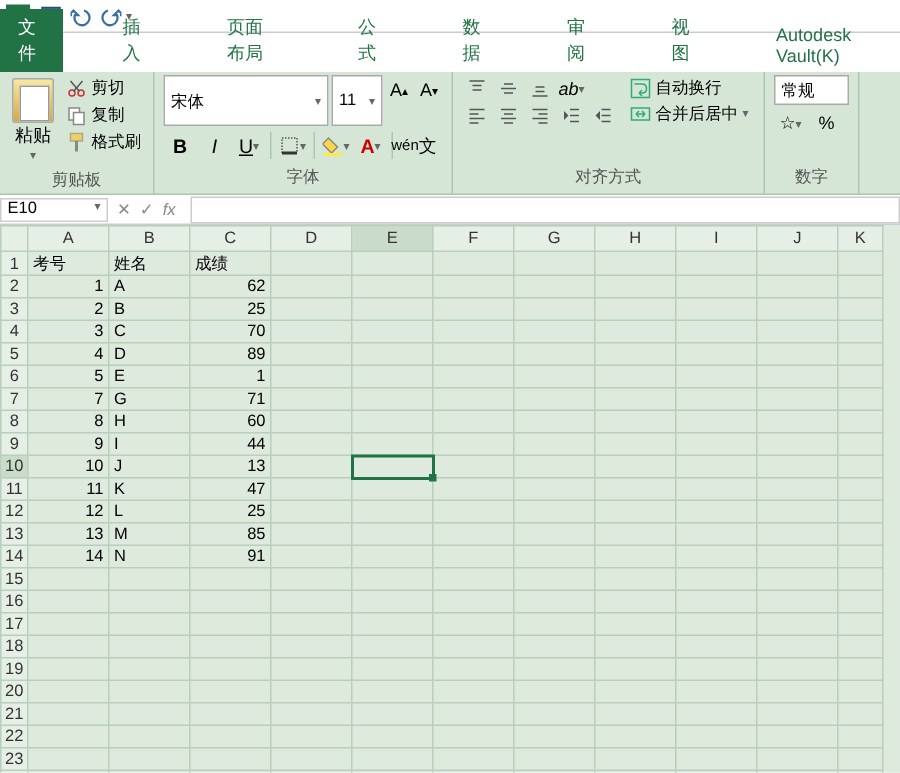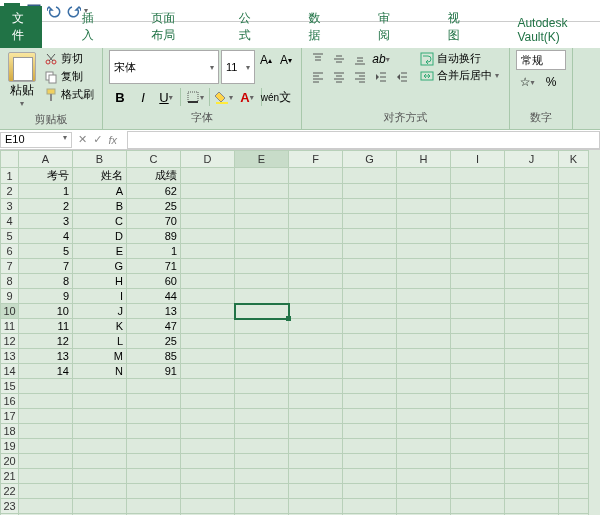--- a/index.html
+++ b/index.html
@@ -53,21 +53,21 @@
 .formula-bar { flex: 1; border: 1px solid #ccc; height: 18px; margin-left: 4px; }
 
 .grid-area { background: #ddeadd; position: relative; }
 .grid { border-collapse: collapse; }
 .grid th, .grid td { border: 1px solid #b8d0b9; font-size: 11px; font-weight: normal; }
 .rowhdr { background: #e5efe5; width: 18px; text-align: center; height: 15px; color: #333; }
 .colhdr { background: #e5efe5; height: 17px; text-align: center; color: #333; }
 .colhdr.sel, .rowhdr.sel { background: #c8dcc9; }
 .cell { background: #ddeadd; height: 15px; padding: 0 3px; }
 .cell.r { text-align: right; }
-.cell.l { text-align: right; }
+.cell.l { text-align: left; }
 .selcell { background: #ddeadd; outline: 2px solid #217346; outline-offset: -1px; position: relative; }
 .selcell::after { content: ''; position: absolute; right: -3px; bottom: -3px; width: 5px; height: 5px; background: #217346; }
 .corner { background: #e5efe5; }
 
 .colA { width: 54px; } .colB { width: 54px; } .colC { width: 54px; }
 .colD { width: 54px; } .colE { width: 54px; } .colF { width: 54px; }
 .colG { width: 54px; } .colH { width: 54px; } .colI { width: 54px; }
 .colJ { width: 54px; } .colK { width: 30px; }
 
 .dd { font-size: 8px; color: #666; }

